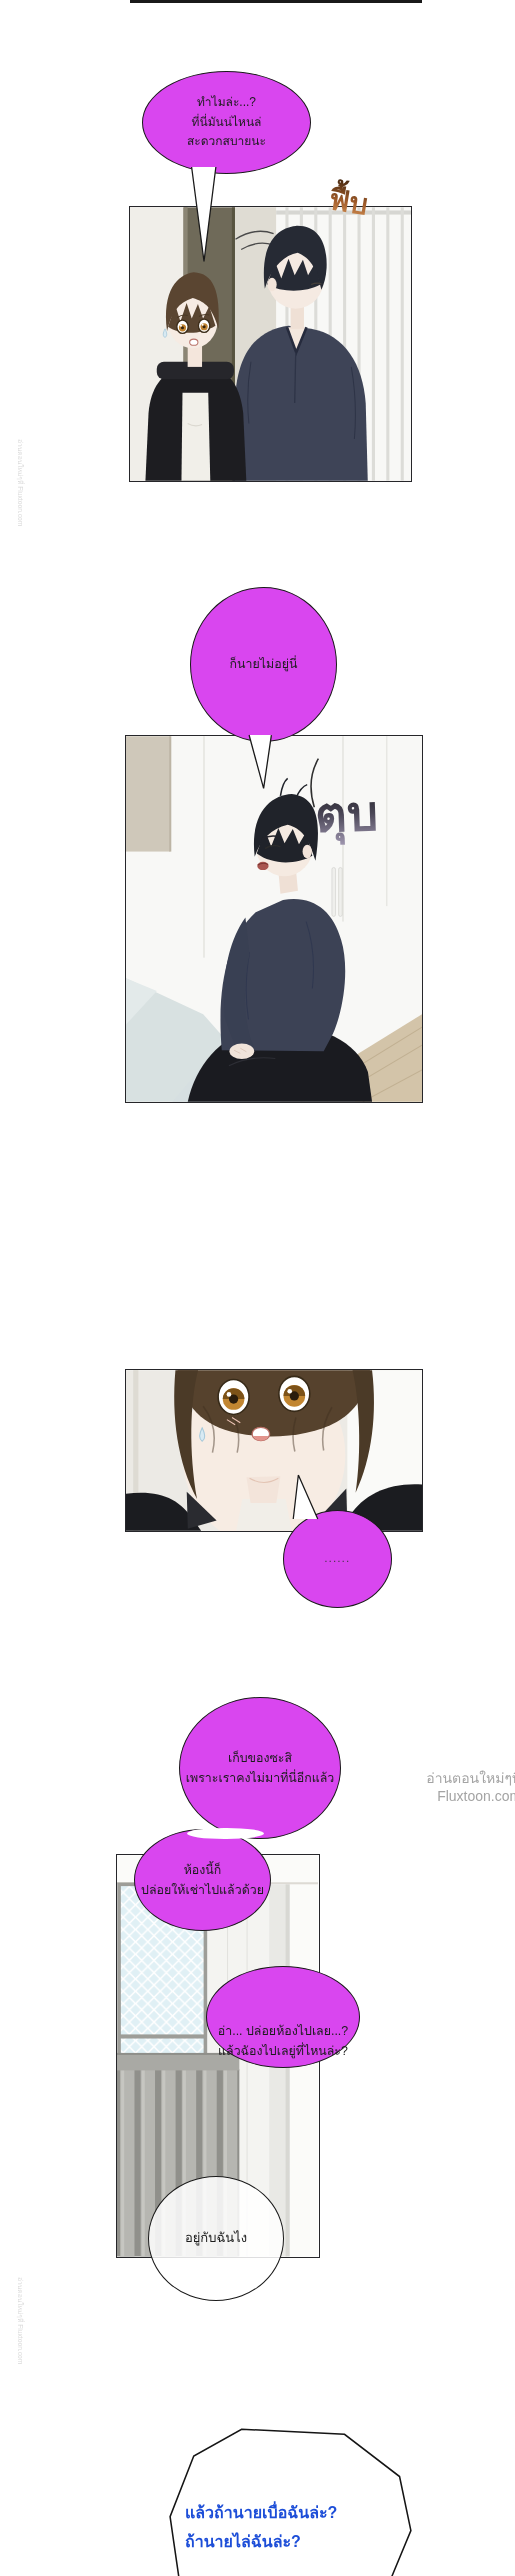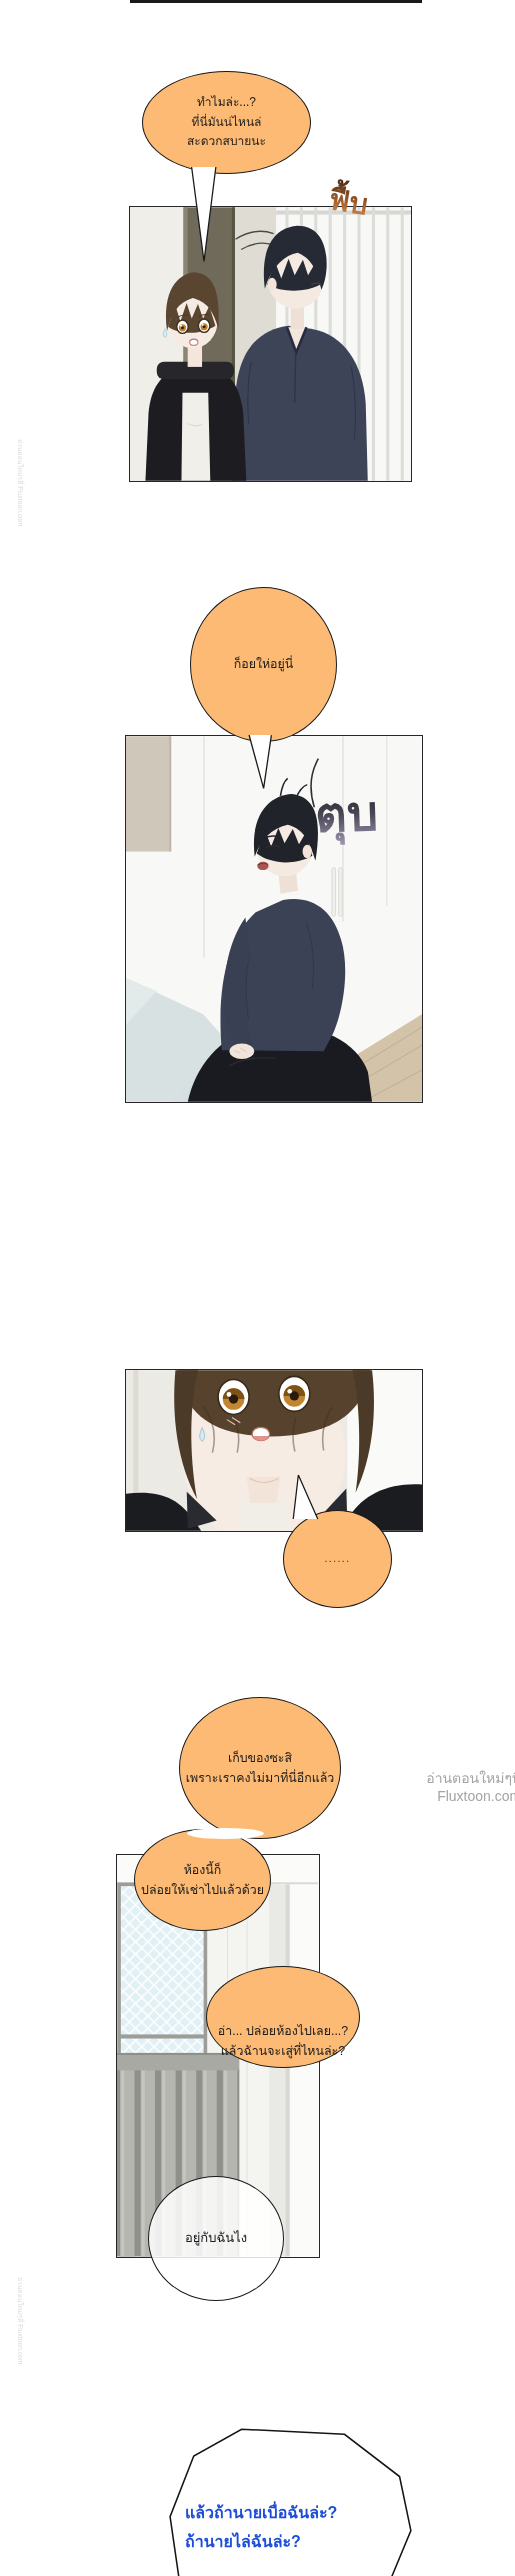--- a/index.html
+++ b/index.html
@@ -1,20 +1,20 @@
 <!DOCTYPE html>
 <html style="font-size:8.2px"><head>
 <meta charset="utf-8">
 <style>
   html,body{margin:0;padding:0;background:#ffffff;}
   #page{position:relative;width:515px;height:4025px;background:#ffffff;overflow:hidden;
         font-family:"Liberation Sans","DejaVu Sans",sans-serif;}
   .panel{position:absolute;border:1px solid #26262a;background:#fff;overflow:hidden;z-index:1;box-sizing:border-box;}
   .panel svg{display:block;}
-  .bubble{position:absolute;background:#fdba74;border:1.3px solid #1a1a1a;border-radius:50%;
+  .bubble{position:absolute;background:#d946ef;border:1.3px solid #1a1a1a;border-radius:50%;
           display:flex;flex-direction:column;align-items:center;justify-content:center;
           text-align:center;color:#1c1c1c;z-index:5;box-sizing:border-box;line-height:1.62;}
   .bubble div{white-space:nowrap;}
   .tail{position:absolute;z-index:6;}
   .joinpatch{position:absolute;background:#fff;border-radius:50%;z-index:6;}
   .shout-svg{position:absolute;z-index:5;}
   .shout-text{position:absolute;z-index:6;text-align:left;color:#1d4ed8;font-weight:600;}
   .sfx{position:absolute;z-index:8;font-weight:700;
        -webkit-background-clip:text;background-clip:text;color:transparent;white-space:nowrap;}
   .wm-right{position:absolute;right:-6.2px;width:165px;text-align:right;z-index:2;
@@ -97,21 +97,21 @@
         <circle cx="141" cy="228" r="2" fill="#fff"></circle>
       <path d="M92,214 q10,-7 20,-4 M134,212 q10,-6 20,-3" stroke="#4a3824" stroke-width="2" fill="none"></path>
       <ellipse cx="124" cy="262" rx="8" ry="6" fill="#fff" stroke="#b9746b" stroke-width="2"></ellipse>
       <path d="M68,236 C72,244 73,250 68,253 C63,250 64,244 68,236 Z" fill="#d8eaf3" stroke="#a5c8da" stroke-width="1.5"></path>
     </svg>
   </div>
 
   <div class="wm-left" style="left:26px;top:439px;">อ่านตอนใหม่ๆที่ Fluxtoon.com</div>
 
   <div class="bubble" style="left:190px;top:587px;width:147px;height:155px;font-size:12.4px;">
-    <div>ก็อยให่อยู่นี่</div>
+    <div>ก็นายไม่อยู่นี่</div>
   </div>
   <svg class="tail" style="left:248px;top:734px;" width="25" height="57" viewBox="0 0 48 110">
     <path d="M2,2 L45,2 L30,105 Z" fill="#fff"></path>
     <path d="M2,2 L30,105 M45,2 L30,105" stroke="#1a1a1a" stroke-width="2.5" fill="none"></path>
   </svg>
 
   <div class="panel" style="left:125px;top:735px;width:298px;height:368px;">
     <svg width="296" height="366" viewBox="0 0 575 710">
       <rect width="575" height="710" fill="#f8f8f6"></rect>
       <rect width="86" height="224" fill="#cfc8ba"></rect>
@@ -245,21 +245,21 @@
         <rect x="168" y="416" width="6" height="364"></rect>
           <rect x="208" y="416" width="6" height="364"></rect>
       </g>
       <rect x="0" y="384" width="238" height="6" fill="#8f8f8a"></rect>
       <rect x="0" y="388" width="238" height="30" fill="#a9a9a4"></rect>
     </svg>
   </div>
 
   <div class="bubble" style="left:206px;top:1966px;width:154px;height:102px;font-size:12.4px;justify-content:flex-end;padding-bottom:6.2px;">
     <div>อ่า... ปล่อยห้องไปเลย...?</div>
-    <div>แล้วฉัานจะเสู่ที่ไหนล่ะ?</div>
+    <div>แล้วฉัองไปเลยู่ที่ไหนล่ะ?</div>
   </div>
 
   <div class="bubble" style="left:148px;top:2176px;width:136px;height:125px;font-size:13px;background:rgba(255,255,255,0.85);font-family:Liberation Mono, monospace;">
     <div>อยู่กับฉันไง</div>
   </div>
 
   <div class="wm-left" style="left:26px;top:2277px;">อ่านตอนใหม่ๆที่ Fluxtoon.com</div>
 
   <svg class="shout-svg" style="left:167px;top:2425px;" width="248" height="242" viewBox="0 0 482 470">
     <path d="M145,8 L345,18 L452,100 L474,205 L420,335 L298,402 L128,414 L28,330 L6,178 L52,60 Z" fill="#ffffff" stroke="#151515" stroke-width="3"></path>

